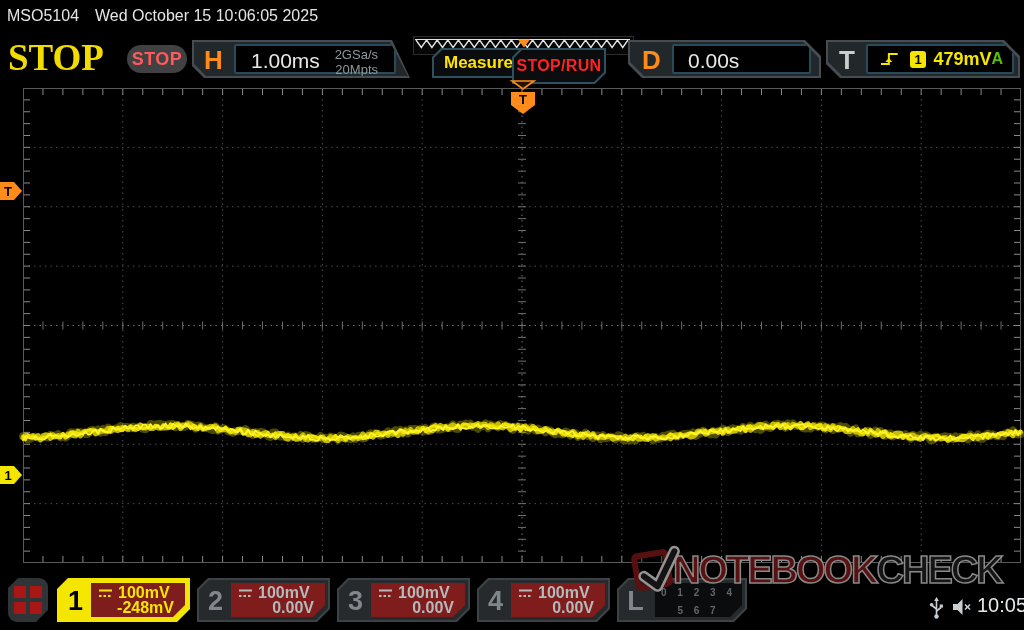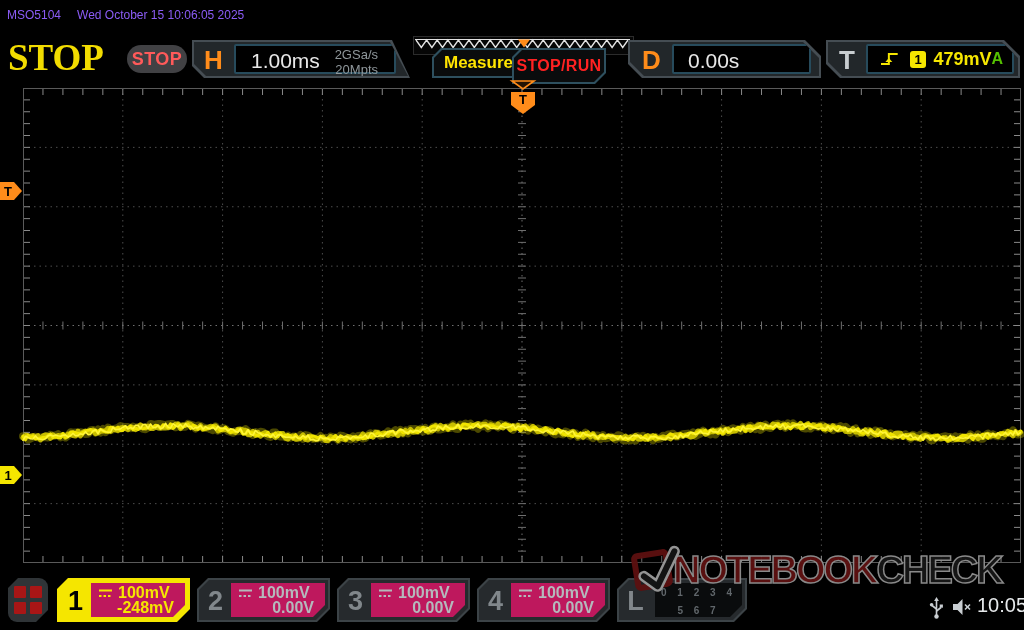--- a/index.html
+++ b/index.html
@@ -1,21 +1,21 @@
 <!DOCTYPE html>
 <html><head>
 <meta charset="utf-8">
 <style>
   html,body{margin:0;padding:0;background:#000;}
   body{width:1024px;height:630px;position:relative;overflow:hidden;
        font-family:"Liberation Sans",sans-serif;-webkit-font-smoothing:antialiased;}
   .abs{position:absolute;}
 
   
-  .topbar{left:0;top:0;width:100%;height:31px;color:#8b5cf6;font-size:12px;line-height:31px;}
+  .topbar{left:0;top:0;width:100%;height:31px;color:#e5e5e5;font-size:16px;line-height:31px;}
   .topbar .model{margin-left:7px;margin-right:16px;}
 
   
   .brand{left:8px;top:40px;font-family:"Liberation Serif",serif;font-weight:bold;
          font-size:37px;color:#f2dc00;letter-spacing:0px;transform:scaleY(1.02);line-height:36px;}
   .stop-pill{left:127px;top:45px;width:60px;height:28px;background:#414144;border-radius:15px;
              display:flex;align-items:center;justify-content:center;}
   .stop-pill span{color:#ff5a5a;font-weight:bold;font-size:18px;letter-spacing:.5px;}
 
   .panel-o{background:#454d53;}
@@ -76,21 +76,21 @@
             display:flex;align-items:center;justify-content:center;}
   .menu-grid{display:grid;grid-template-columns:12px 12px;grid-template-rows:12px 12px;gap:4px;}
   .menu-grid i{background:#a81616;border-radius:1px;}
 
   .chbox{position:absolute;top:578px;width:133px;height:44px;
          clip-path:polygon(11px 0,100% 0,100% calc(100% - 13px),calc(100% - 13px) 100%,0 100%,0 11px);}
   .chbox .mid{position:absolute;inset:2px;
          clip-path:polygon(10px 0,100% 0,100% calc(100% - 12px),calc(100% - 12px) 100%,0 100%,0 10px);}
   .chnum{position:absolute;left:0;top:0;width:33px;height:44px;text-align:center;
          font-weight:bold;font-size:27px;line-height:42px;}
-  .chpanel{position:absolute;left:32px;top:3px;right:3px;bottom:3px;background:#be185d;
+  .chpanel{position:absolute;left:32px;top:3px;right:3px;bottom:3px;background:#7f1d1d;
          clip-path:polygon(0 0,100% 0,100% calc(100% - 12px),calc(100% - 12px) 100%,0 100%,0 0);}
   .chrow1{position:absolute;left:7px;top:1px;display:flex;align-items:center;gap:5px;
           font-weight:bold;font-size:16px;}
   .chrow2{position:absolute;right:11px;bottom:0px;font-weight:bold;font-size:16px;}
   .ch-on{background:#f5e600;}
   .ch-on .mid{background:#f5e600;}
   .ch-on .chnum{color:#000;}
   .ch-on .chrow1,.ch-on .chrow2{color:#f5e600;}
   .ch-off{background:#3c4347;}
   .ch-off .mid{background:#262a2d;}

